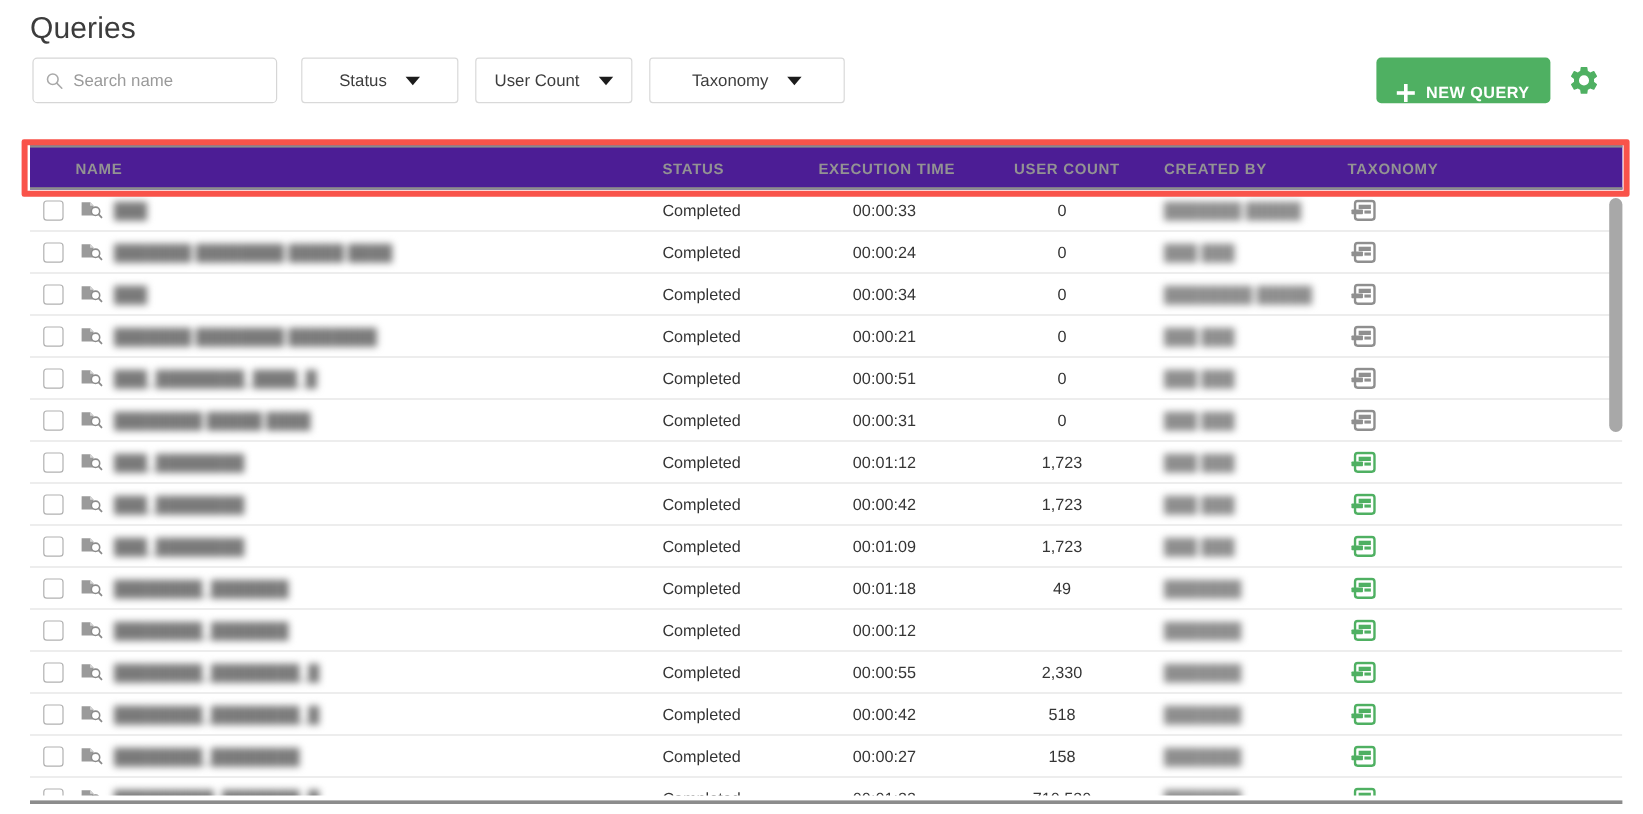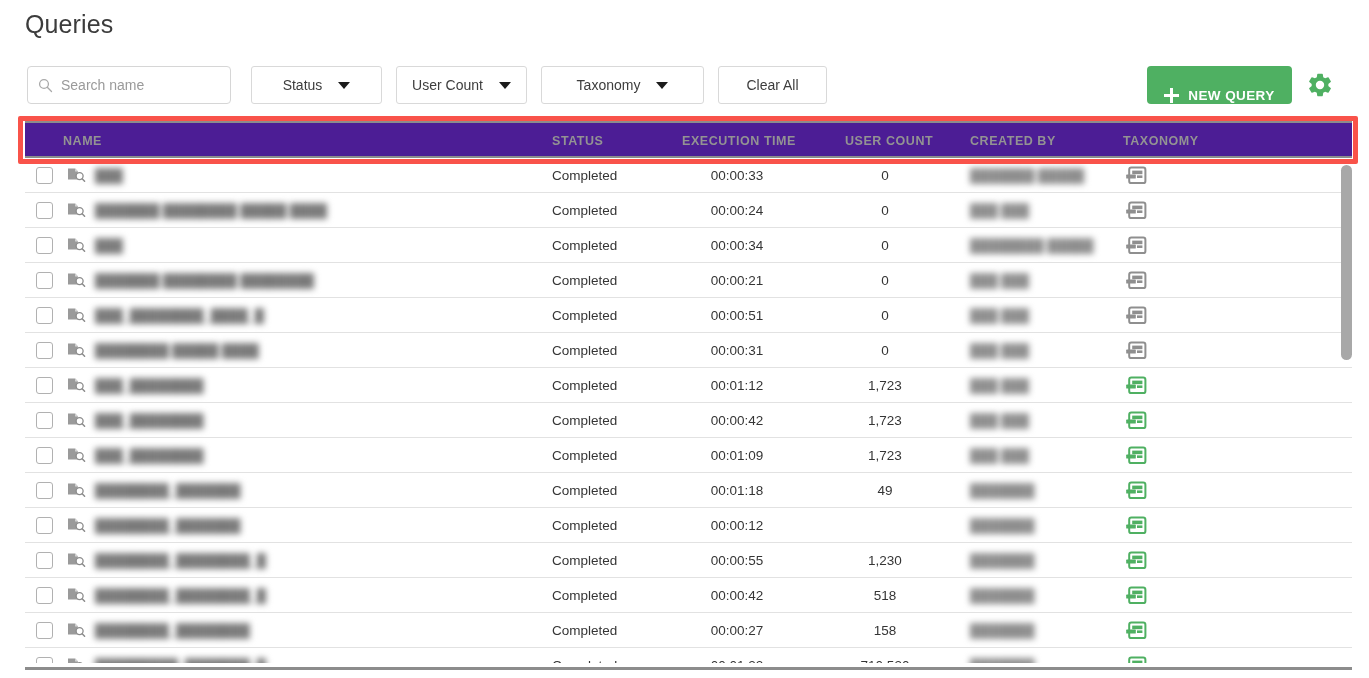--- a/index.html
+++ b/index.html
@@ -26,21 +26,21 @@
     font-size: 25px;
     font-weight: 400;
     color: #3c3c3c;
     letter-spacing: 0.1px;
     line-height: 32px;
   }
 
   
   .toolbar {
     position: absolute;
-    left: 0; top: 66px;
+    left: 0; top: 48px;
     width: 1369px;
     height: 42px;
   }
   .search-box {
     position: absolute;
     left: 27px; top: 0;
     width: 204px; height: 38px;
     border: 1px solid #d6d6d6;
     border-radius: 4px;
     background: #fff;
@@ -308,21 +308,20 @@
     <button class="filter-btn" id="filter-usercount">
       <span>User Count</span>
       <span class="caret"></span>
     </button>
 
     <button class="filter-btn" id="filter-taxonomy">
       <span>Taxonomy</span>
       <span class="caret"></span>
     </button>
 
-    <button class="clear-all">Clear All</button>
 
     <button class="new-query-btn">
       <span class="plus"></span>
       <span>NEW QUERY</span>
     </button>
 
     <button class="gear-btn">
       <svg viewBox="0 0 24 24" width="28" height="28">
         <path fill="#4FB062" d="M19.14 12.94a7.07 7.07 0 0 0 .06-.94 7.07 7.07 0 0 0-.06-.94l2.03-1.58a.48.48 0 0 0 .12-.61l-1.92-3.32a.48.48 0 0 0-.59-.21l-2.39.96a7.03 7.03 0 0 0-1.62-.94l-.36-2.54a.47.47 0 0 0-.47-.4h-3.84a.47.47 0 0 0-.47.4l-.36 2.54c-.59.24-1.13.56-1.62.94l-2.39-.96a.48.48 0 0 0-.59.21L2.74 8.87a.48.48 0 0 0 .12.61l2.03 1.58a7.6 7.6 0 0 0 0 1.88l-2.03 1.58a.48.48 0 0 0-.12.61l1.92 3.32c.12.22.37.3.59.21l2.39-.96c.5.38 1.03.7 1.62.94l.36 2.54c.04.23.24.4.47.4h3.84c.23 0 .43-.17.47-.4l.36-2.54c.59-.24 1.13-.56 1.62-.94l2.39.96c.22.09.47 0 .59-.21l1.92-3.32a.48.48 0 0 0-.12-.61l-2.03-1.58zM12 15.6A3.6 3.6 0 1 1 12 8.4a3.6 3.6 0 0 1 0 7.2z"></path>
       </svg>
@@ -682,21 +681,21 @@
               <path d="M9.1 1.6v2.9h2.8" fill="#d8d8d8"></path>
               <circle cx="13.6" cy="9.1" r="3.5" fill="#fff" stroke="#8c8c8c" stroke-width="1.3"></circle>
               <line x1="16.2" y1="11.7" x2="18.6" y2="14.2" stroke="#8c8c8c" stroke-width="1.5" stroke-linecap="round"></line>
             </svg>
           </div>
           <div class="cell c-name">
             <span class="redact dark">████████_████████_█</span>
           </div>
           <div class="cell c-status">Completed</div>
           <div class="cell c-exec">00:00:55</div>
-          <div class="cell c-users">1,230</div>
+          <div class="cell c-users">2,330</div>
           <div class="cell c-by">
             <span class="redact">███████</span>
           </div>
           <div class="cell c-tax">
             <svg class="taxicon" viewBox="0 0 22 19">
               <rect x="4.2" y="1.5" width="16.2" height="15.6" rx="2.2" fill="none" stroke="#4FB062" stroke-width="2"></rect>
               <rect x="7.2" y="4.6" width="10.2" height="3.6" fill="#4FB062"></rect>
               <rect x="1.2" y="8.6" width="9.6" height="4.0" rx="0.6" fill="#4FB062"></rect>
               <rect x="12.0" y="9.4" width="5.4" height="2.6" fill="#4FB062"></rect>
             </svg>

